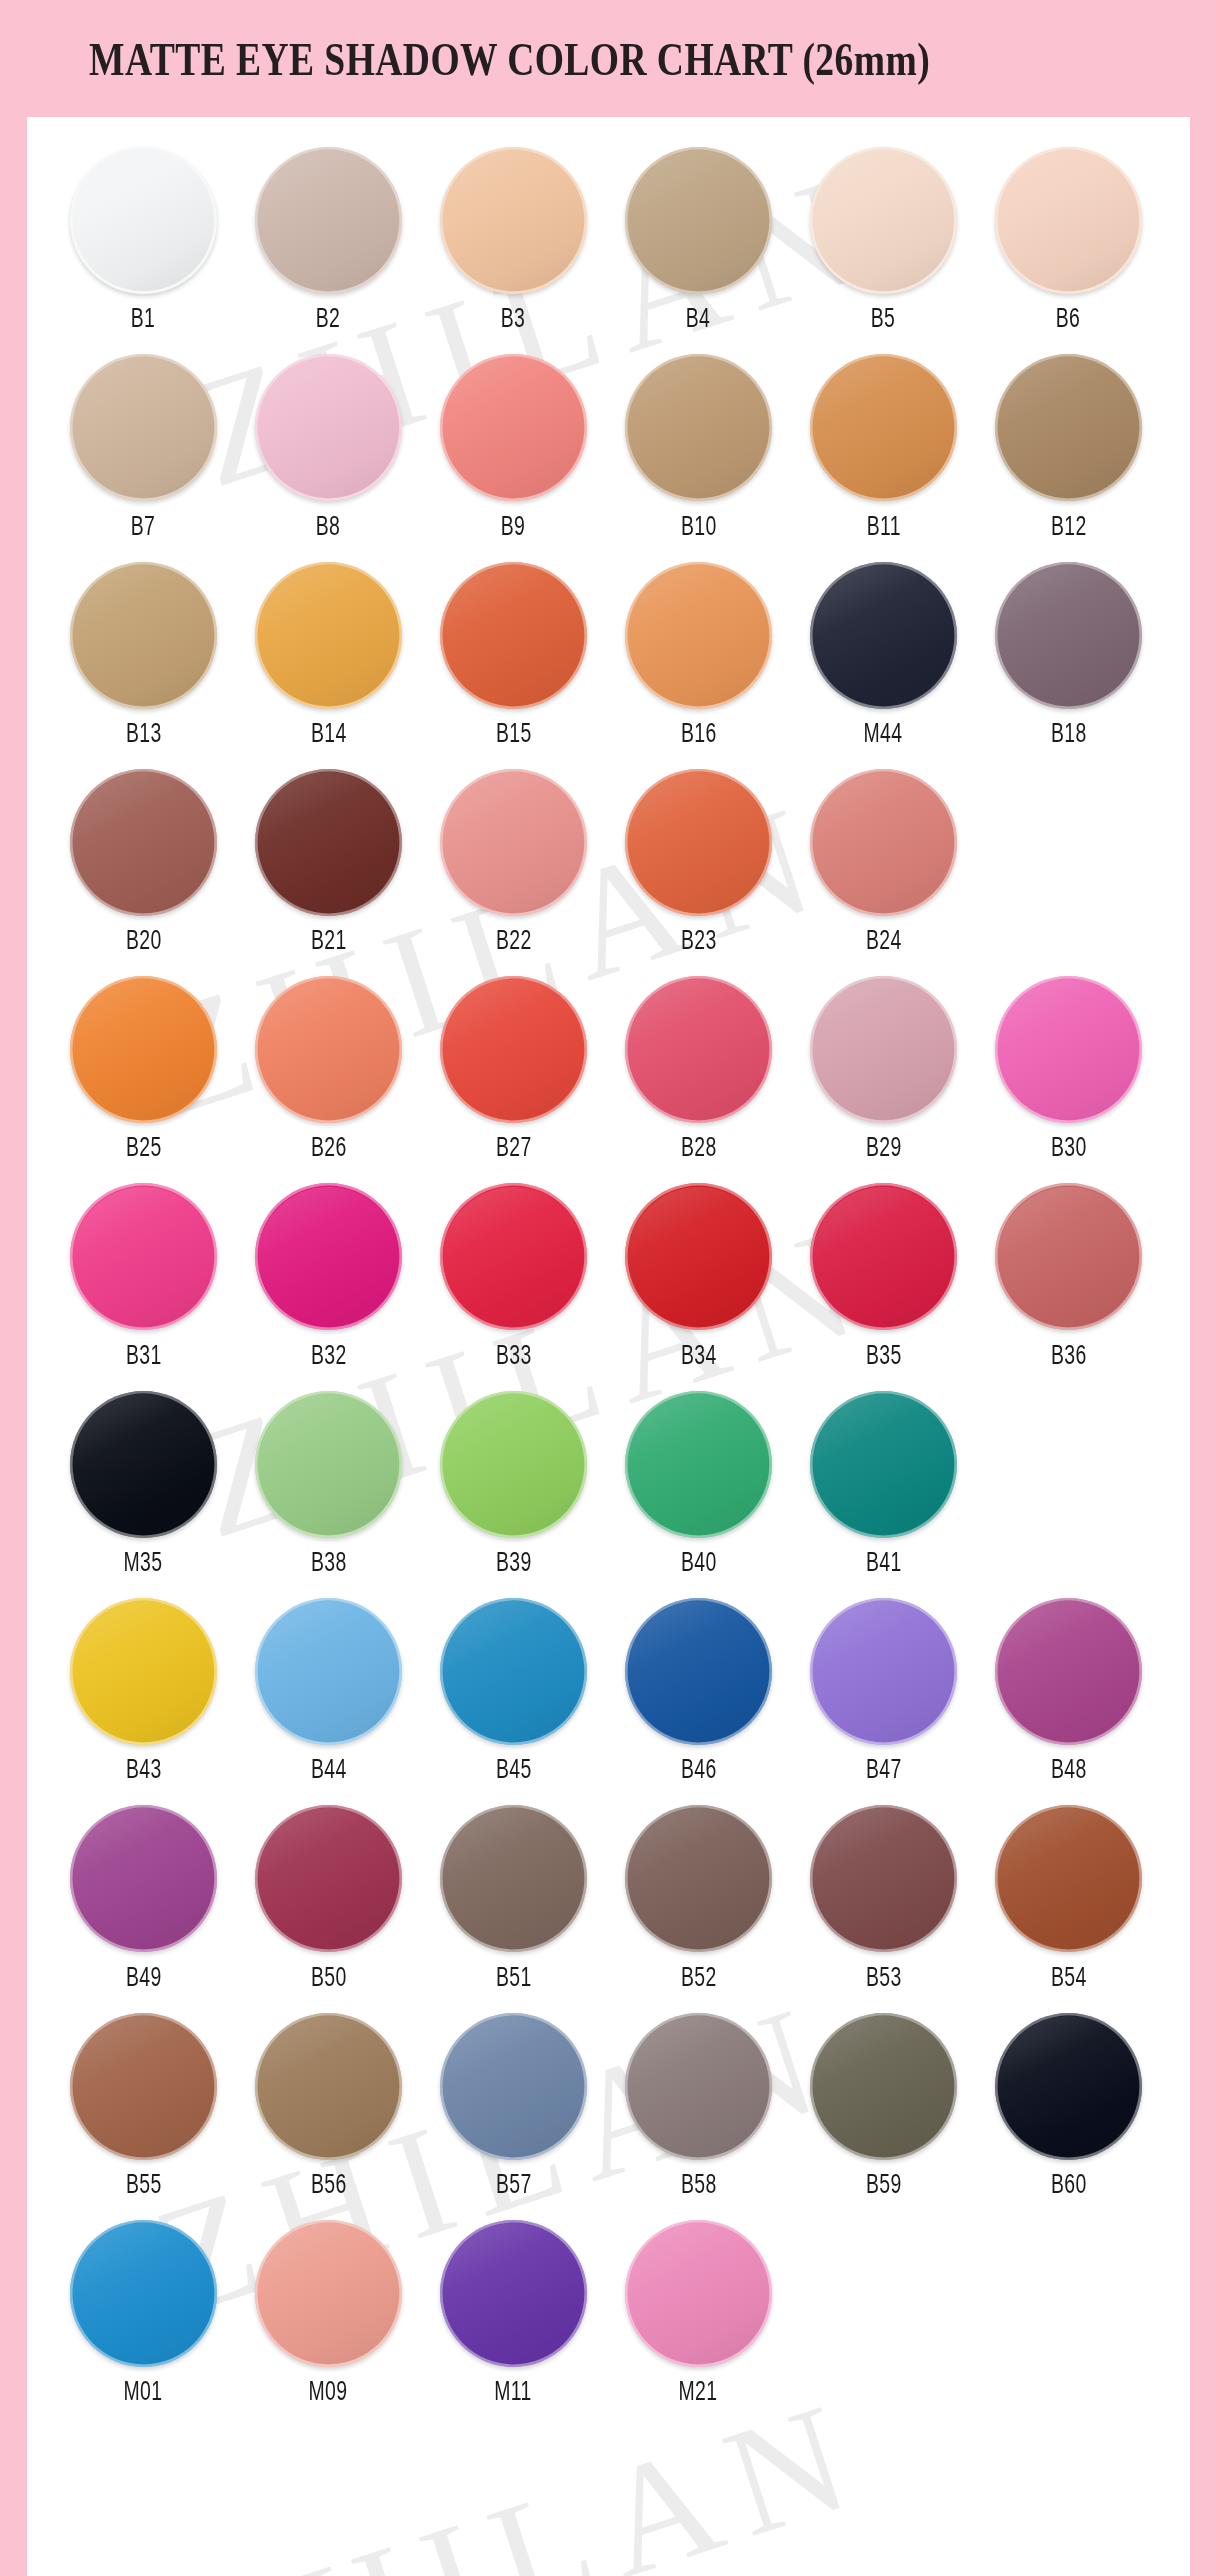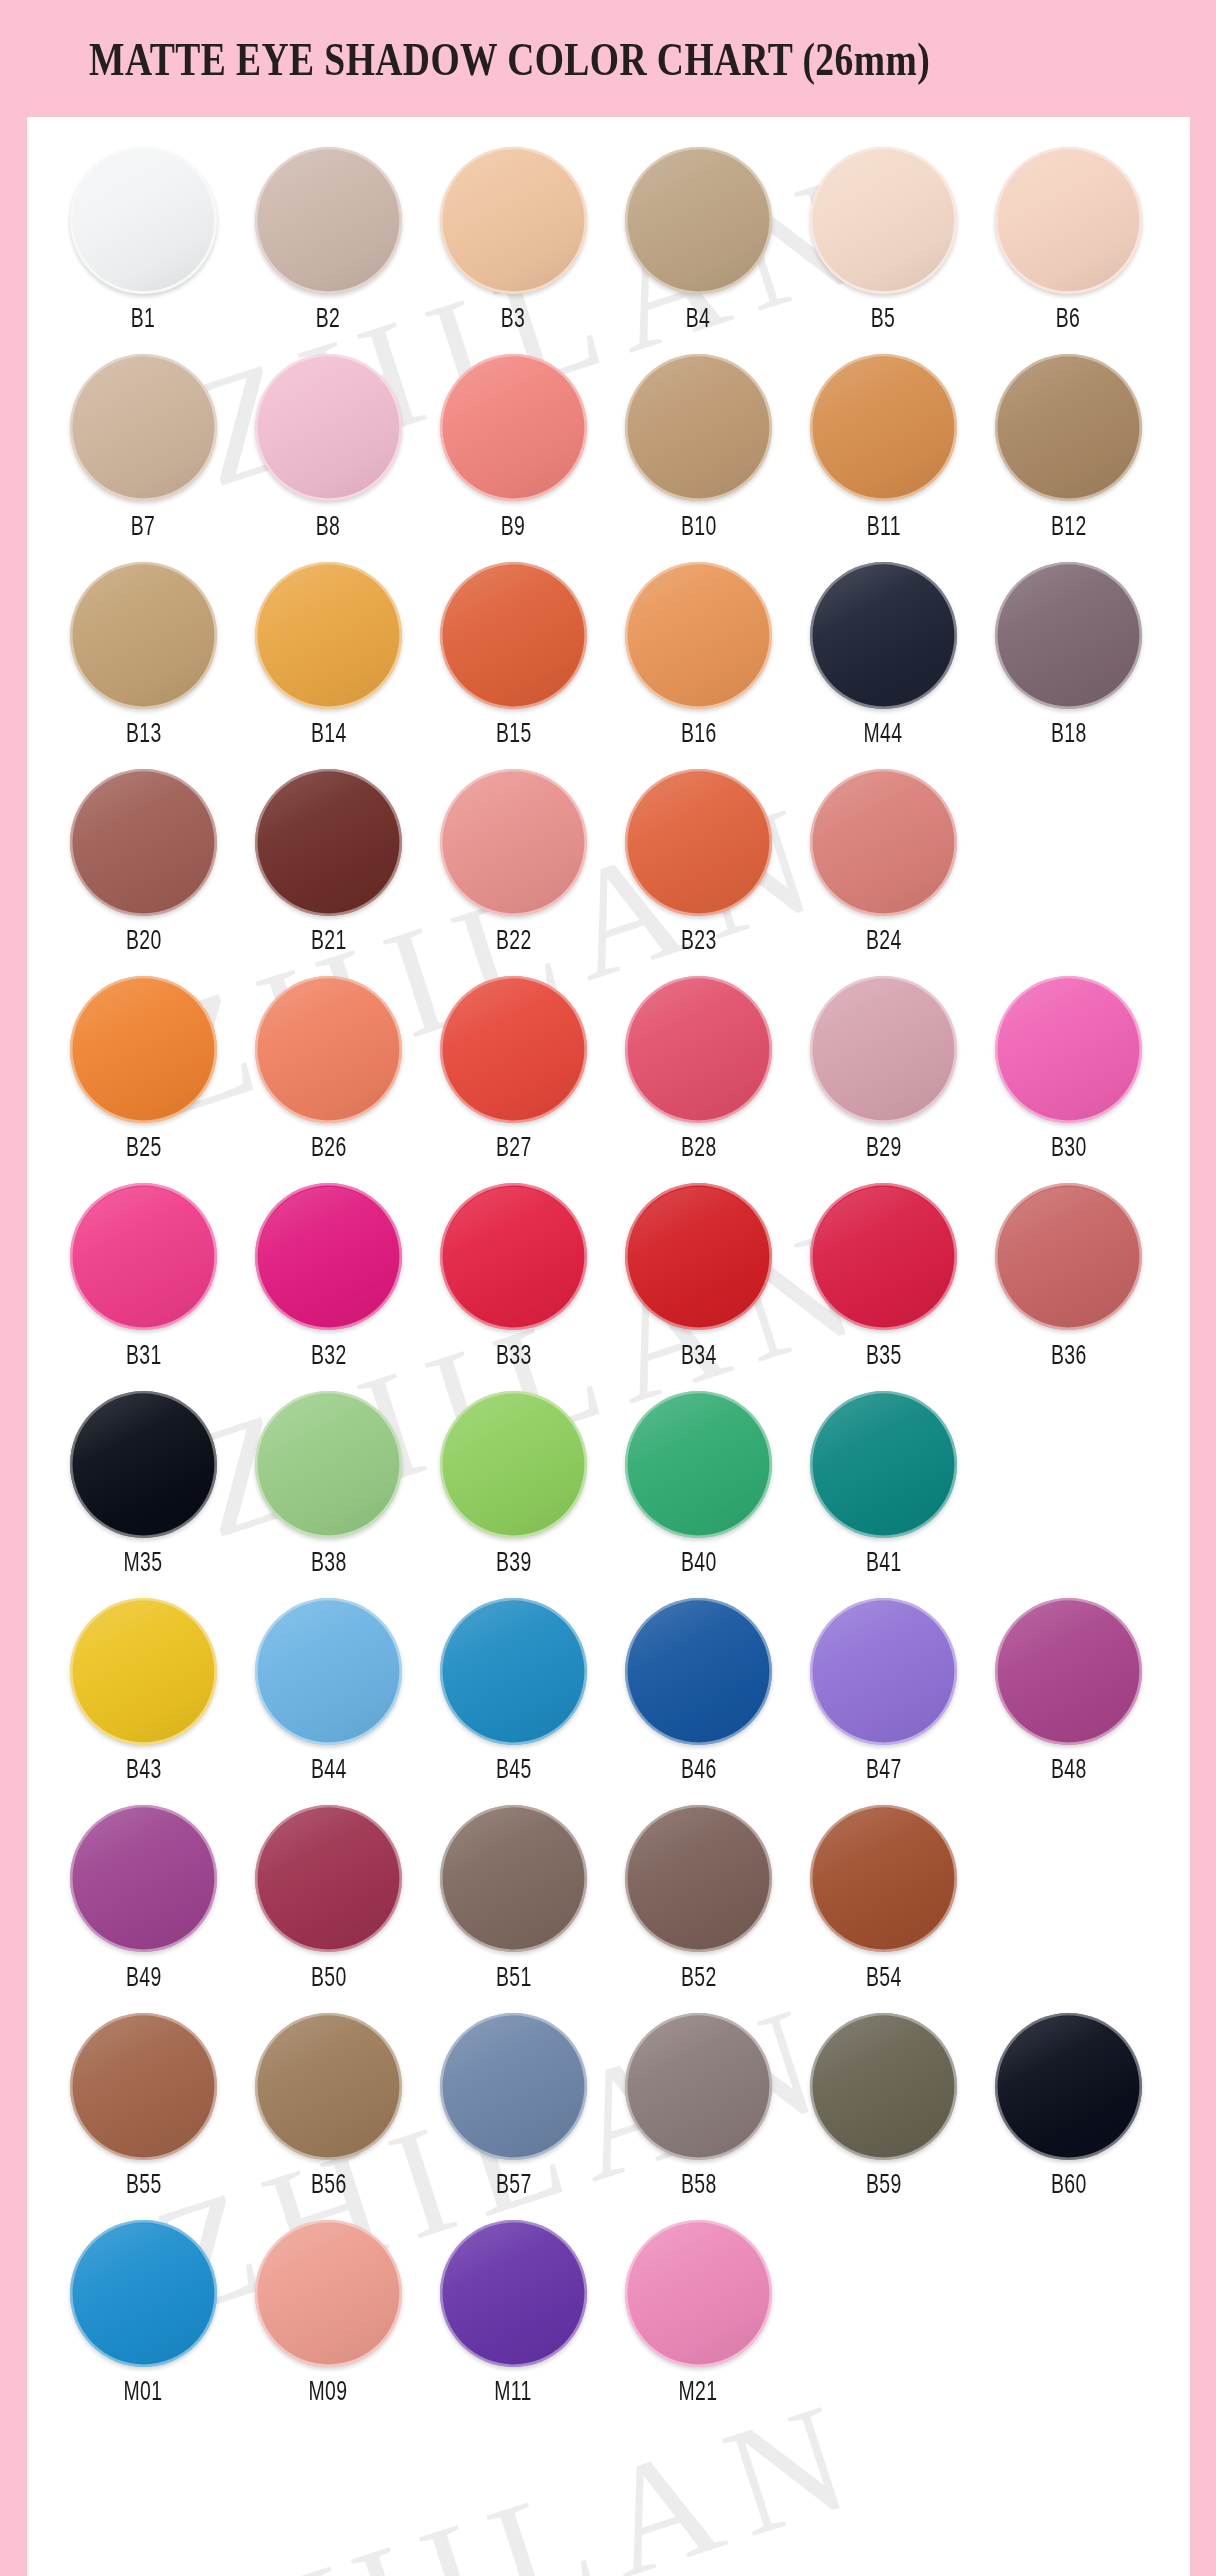--- a/index.html
+++ b/index.html
@@ -357,20 +357,24 @@
           </div>
           <div class="swatch-cell">
             <div class="swatch-disc" style="background: rgb(127, 105, 95);"></div>
             <div class="swatch-label">B51</div>
           </div>
           <div class="swatch-cell">
             <div class="swatch-disc" style="background: rgb(123, 96, 89);"></div>
             <div class="swatch-label">B52</div>
           </div>
           <div class="swatch-cell">
+            <div class="swatch-disc" style="background: rgb(126, 75, 76);"></div>
+            <div class="swatch-label">B53</div>
+          </div>
+          <div class="swatch-cell">
             <div class="swatch-disc" style="background: rgb(160, 80, 47);"></div>
             <div class="swatch-label">B54</div>
           </div>
         </div>
         <div class="swatch-row">
           <div class="swatch-cell">
             <div class="swatch-disc" style="background: rgb(161, 101, 74);"></div>
             <div class="swatch-label">B55</div>
           </div>
           <div class="swatch-cell">

